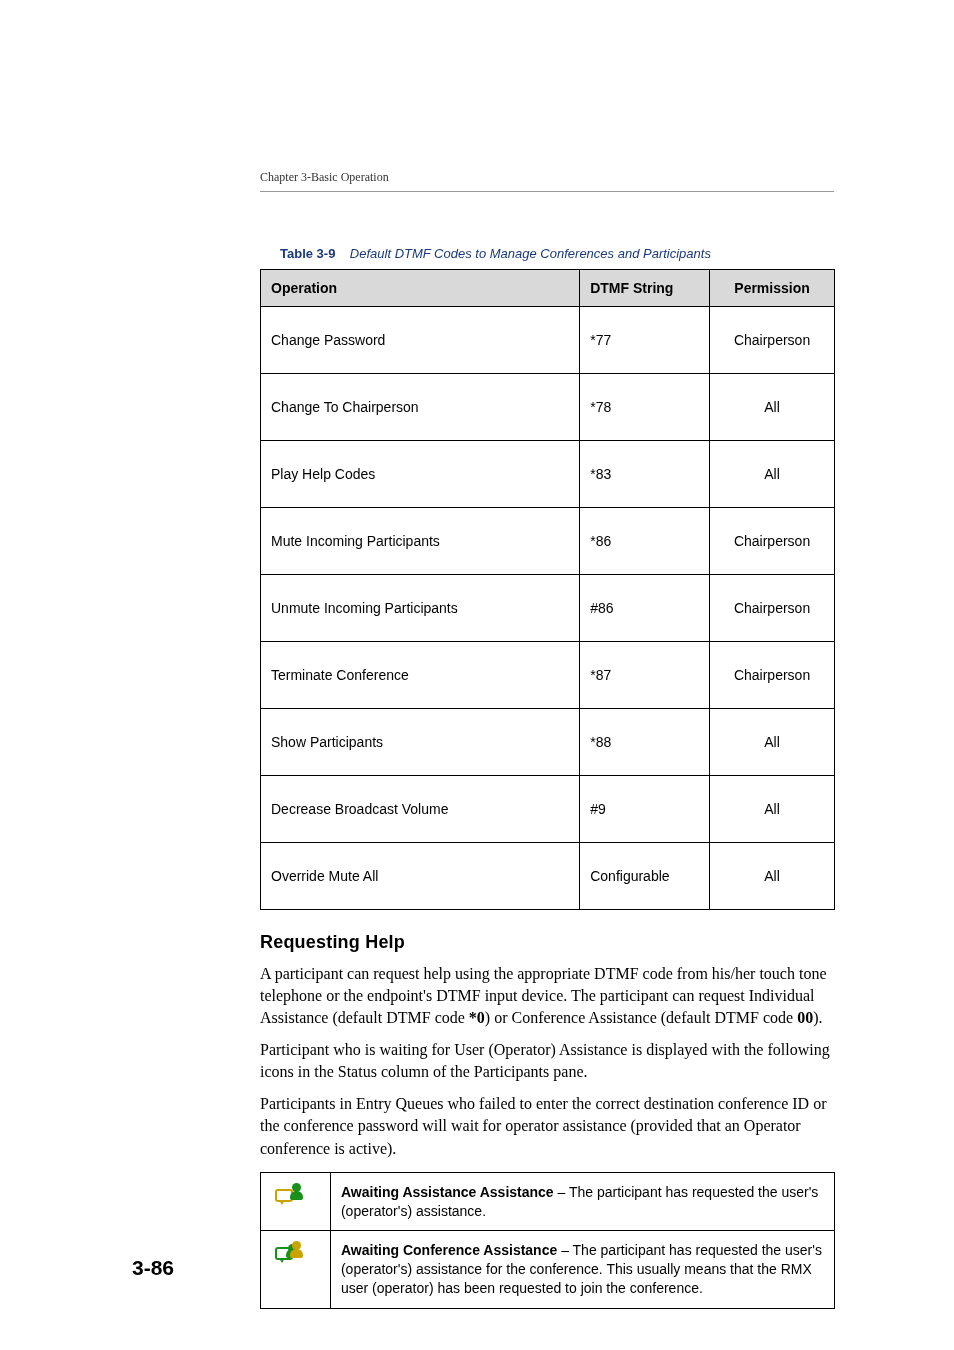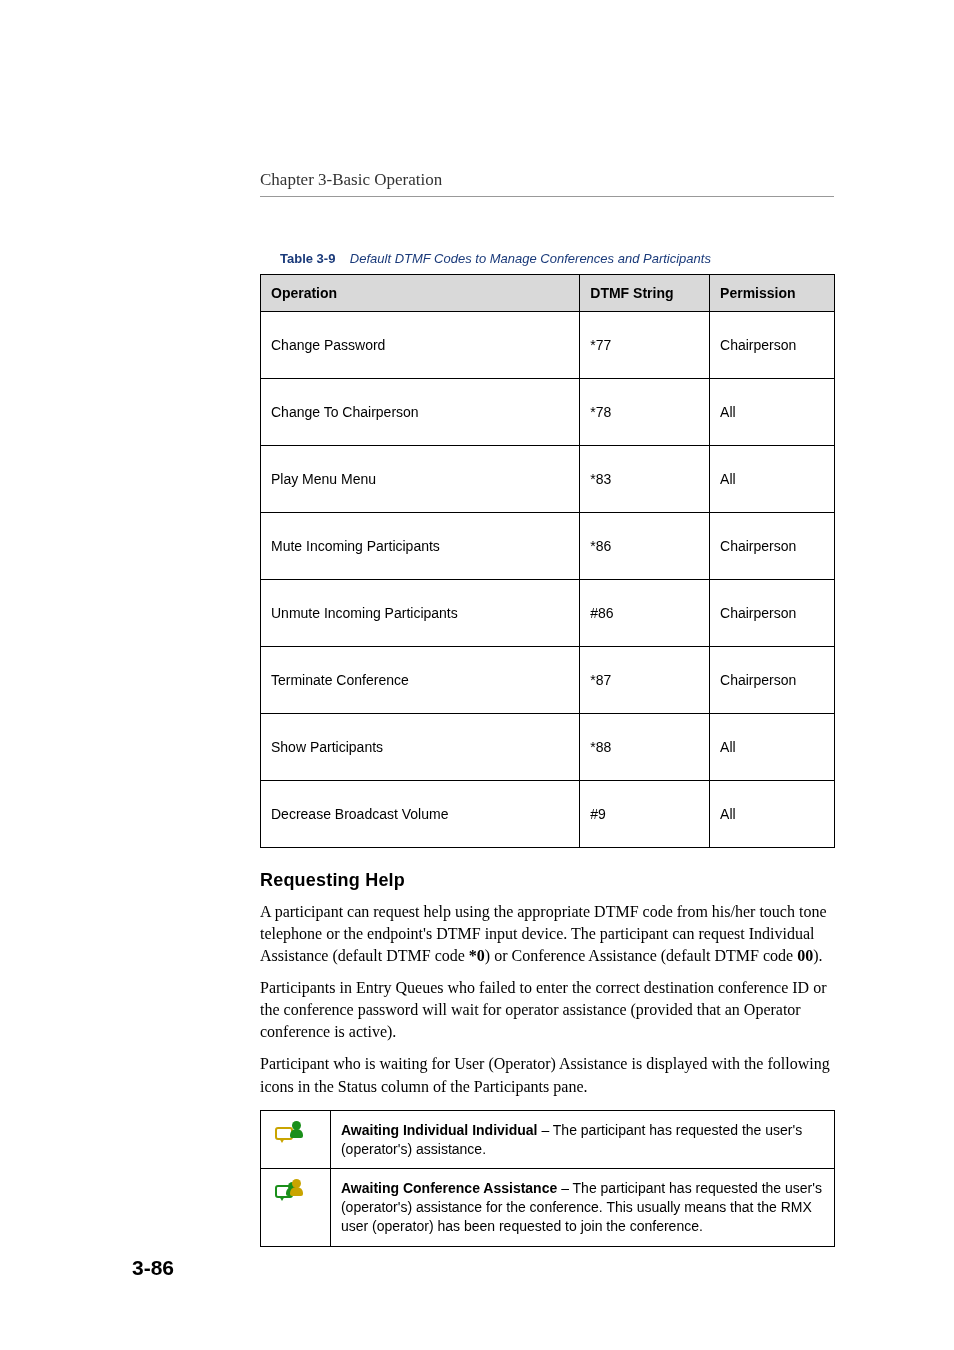--- a/index.html
+++ b/index.html
@@ -1,32 +1,32 @@
 <!DOCTYPE html>
 <html><head>
 <meta charset="utf-8">
 <style>
   * { box-sizing: border-box; margin: 0; padding: 0; }
   html, body { width: 954px; height: 1350px; background: #fff; font-family: Arial, Helvetica, sans-serif; color: #000; }
   .page { width: 954px; height: 1350px; position: relative; padding: 170px 120px 0 260px; }
-  .running-head { font-family: "Times New Roman", Times, serif; font-size: 17px; color: #333; margin-bottom: 6px; }
+  .running-head { font-family: "Times New Roman", Times, serif; font-size: 12px; color: #333; margin-bottom: 6px; }
   .hr { border: none; border-top: 1px solid #999; margin-bottom: 54px; }
 
   .table-caption { font-size: 13px; margin-bottom: 8px; margin-left: 20px; }
   .table-caption .bold { font-weight: bold; }
   .table-caption .ital { font-style: italic; }
   .table-caption .bold, .table-caption .ital { color: #1a3a7a; }
 
   table.dtmf { border-collapse: collapse; width: 575px; margin-bottom: 22px; }
   table.dtmf th, table.dtmf td { border: 1px solid #000; font-size: 14px; text-align: left; vertical-align: middle; }
   table.dtmf th { background: #d9d9d9; font-weight: bold; padding: 10px 10px; }
   table.dtmf td { padding: 25px 10px; }
   table.dtmf th.op, table.dtmf td.op { width: 320px; }
   table.dtmf th.str, table.dtmf td.str { width: 130px; }
-  table.dtmf th.perm, table.dtmf td.perm { width: 125px; }
+  table.dtmf th.perm, table.dtmf td.perm { width: 125px; text-align: center; }
 
   h3.req { font-family: Verdana, Arial, sans-serif; font-weight: bold; font-size: 18px; margin: 8px 0 10px 0; letter-spacing:.2px; }
   p.body { font-family: "Book Antiqua", Palatino, "Times New Roman", serif; font-size: 16px; line-height: 1.38; margin-bottom: 10px; }
   p.body .b { font-weight: bold; }
 
   table.icons { border-collapse: collapse; width: 575px; margin-top: 12px; }
   table.icons td { border: 1px solid #000; font-size: 14px; padding: 10px 10px; vertical-align: top; }
   table.icons td.ico { width: 70px; text-align: left; padding-left: 14px; }
   table.icons td.txt { width: 505px; line-height: 1.35; }
   table.icons td.txt .b { font-weight: bold; }
@@ -76,21 +76,21 @@
           <td class="op">Change Password</td>
           <td class="str">*77</td>
           <td class="perm">Chairperson</td>
         </tr>
       <tr>
           <td class="op">Change To Chairperson</td>
           <td class="str">*78</td>
           <td class="perm">All</td>
         </tr>
       <tr>
-          <td class="op">Play Menu Menu</td>
+          <td class="op">Play Help Codes</td>
           <td class="str">*83</td>
           <td class="perm">All</td>
         </tr>
       <tr>
           <td class="op">Mute Incoming Participants</td>
           <td class="str">*86</td>
           <td class="perm">Chairperson</td>
         </tr>
       <tr>
           <td class="op">Unmute Incoming Participants</td>
@@ -105,41 +105,46 @@
       <tr>
           <td class="op">Show Participants</td>
           <td class="str">*88</td>
           <td class="perm">All</td>
         </tr>
       <tr>
           <td class="op">Decrease Broadcast Volume</td>
           <td class="str">#9</td>
           <td class="perm">All</td>
         </tr>
+      <tr>
+          <td class="op">Override Mute All</td>
+          <td class="str">Configurable</td>
+          <td class="perm">All</td>
+        </tr>
     </tbody>
   </table>
 
   <h3 class="req">Requesting Help</h3>
 
   <p class="body">
     <span>A participant can request help using the appropriate DTMF code from his/her touch tone telephone or the endpoint's DTMF input device. The participant can request Individual Assistance (default DTMF code </span><span class="b">*0</span><span>) or Conference Assistance (default DTMF code </span><span class="b">00</span><span>).</span>
   </p>
+  <p class="body">Participant who is waiting for User (Operator) Assistance is displayed with the following icons in the Status column of the Participants pane.</p>
   <p class="body">Participants in Entry Queues who failed to enter the correct destination conference ID or the conference password will wait for operator assistance (provided that an Operator conference is active).</p>
-  <p class="body">Participant who is waiting for User (Operator) Assistance is displayed with the following icons in the Status column of the Participants pane.</p>
 
   <table class="icons">
     <tbody>
         <tr>
       <td class="ico">
         <span class="ico-wrap indiv">
           <span class="bubble"></span><span class="tail"></span><span class="person"></span><span class="person-body"></span>
         </span>
       </td>
       <td class="txt">
-        <span class="b">Awaiting Individual Individual</span><span> – The participant has requested the user's (operator's) assistance.</span>
+        <span class="b">Awaiting Assistance Assistance</span><span> – The participant has requested the user's (operator's) assistance.</span>
       </td>
     </tr>
     <tr>
       <td class="ico">
         <span class="ico-wrap conf">
           <span class="bubble"></span><span class="tail"></span><span class="person"></span><span class="person-body"></span>
         </span>
       </td>
       <td class="txt">
         <span class="b">Awaiting Conference Assistance</span><span> – The participant has requested the user's (operator's) assistance for the conference. This usually means that the RMX user (operator) has been requested to join the conference.</span>

